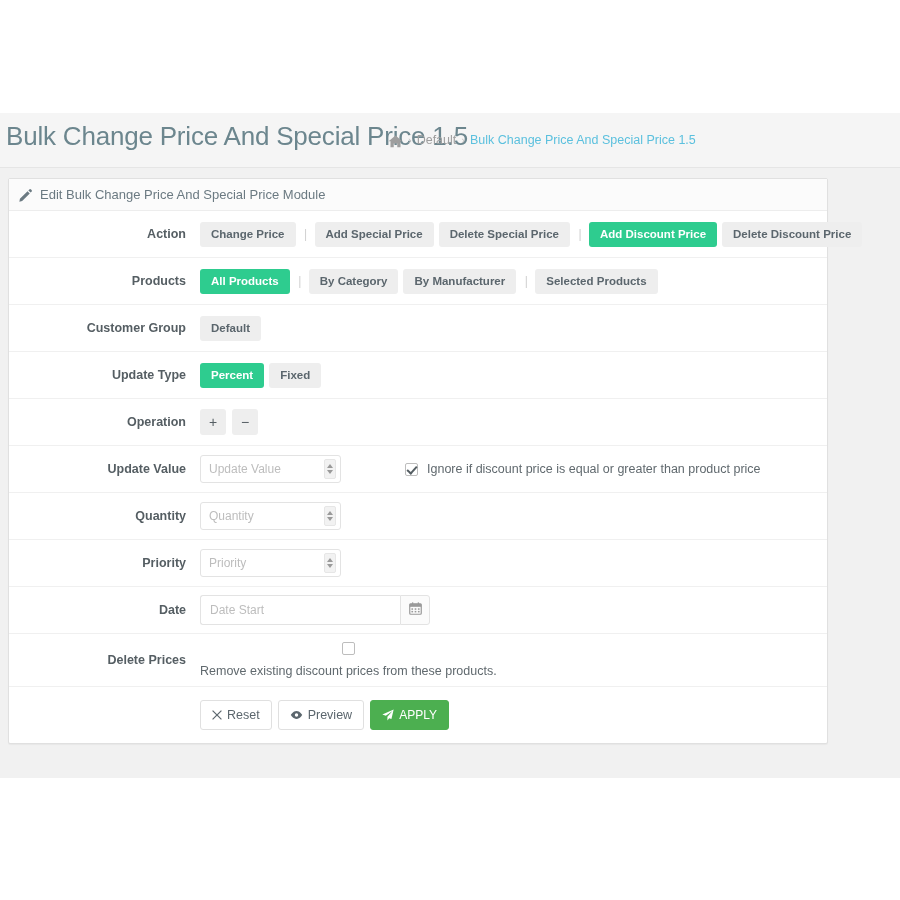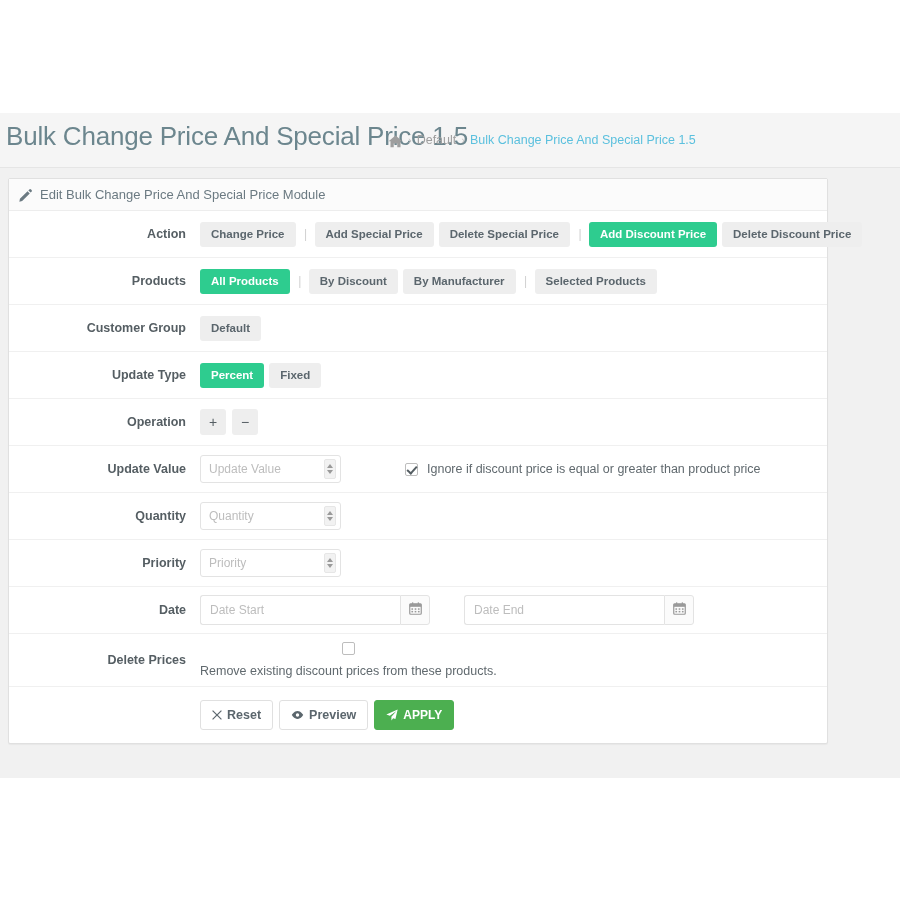--- a/index.html
+++ b/index.html
@@ -255,21 +255,20 @@
     padding: 0 11px;
     margin-right: 6px;
     border: 1px solid #e0e0e0;
     border-radius: 3px;
     background: #ffffff;
     font-family: "Liberation Sans", sans-serif;
     font-size: 12.5px;
     color: #5b666d;
     cursor: pointer;
     white-space: nowrap;
-    font-weight: bold;
   }
   .btn-apply {
     background: #4caf50;
     border-color: #4caf50;
     color: #ffffff;
     font-size: 12px;
     justify-content: center;
   }
   .ico { display: inline-flex; align-items: center; }
 </style>
@@ -320,21 +319,21 @@
           <button class="pill active">Add Discount Price</button>
           <button class="pill">Delete Discount Price</button>
         </div>
       </div>
 
       <div class="form-row">
         <div class="row-label">Products</div>
         <div class="row-field">
           <button class="pill active">All Products</button>
           <span class="divider">|</span>
-          <button class="pill">By Discount</button>
+          <button class="pill">By Category</button>
           <button class="pill">By Manufacturer</button>
           <span class="divider">|</span>
           <button class="pill">Selected Products</button>
         </div>
       </div>
 
       <div class="form-row">
         <div class="row-label">Customer Group</div>
         <div class="row-field">
           <button class="pill">Default</button>
@@ -417,39 +416,20 @@
                   <rect x="6.1" y="6.8" width="1.8" height="1.6" fill="#9a9a9a"></rect>
                   <rect x="9.6" y="6.8" width="1.8" height="1.6" fill="#9a9a9a"></rect>
                   <rect x="2.6" y="9.6" width="1.8" height="1.6" fill="#9a9a9a"></rect>
                   <rect x="6.1" y="9.6" width="1.8" height="1.6" fill="#9a9a9a"></rect>
                   <rect x="9.6" y="9.6" width="1.8" height="1.6" fill="#9a9a9a"></rect>
                 </svg>
               </span>
             </span>
           </div>
 
-          <div class="date-group" style="margin-right:0;">
-            <input class="date-input" type="text" placeholder="Date End" style="">
-            <span class="date-addon">
-              <span>
-                <svg viewBox="0 0 14 14" width="13" height="13">
-                  <rect x="0.8" y="2" width="12.4" height="11.2" rx="1" fill="none" stroke="#9a9a9a" stroke-width="1.3"></rect>
-                  <rect x="0.8" y="2" width="12.4" height="3.2" fill="#9a9a9a"></rect>
-                  <rect x="3.2" y="0.4" width="1.4" height="3" fill="#9a9a9a"></rect>
-                  <rect x="9.4" y="0.4" width="1.4" height="3" fill="#9a9a9a"></rect>
-                  <rect x="2.6" y="6.8" width="1.8" height="1.6" fill="#9a9a9a"></rect>
-                  <rect x="6.1" y="6.8" width="1.8" height="1.6" fill="#9a9a9a"></rect>
-                  <rect x="9.6" y="6.8" width="1.8" height="1.6" fill="#9a9a9a"></rect>
-                  <rect x="2.6" y="9.6" width="1.8" height="1.6" fill="#9a9a9a"></rect>
-                  <rect x="6.1" y="9.6" width="1.8" height="1.6" fill="#9a9a9a"></rect>
-                  <rect x="9.6" y="9.6" width="1.8" height="1.6" fill="#9a9a9a"></rect>
-                </svg>
-              </span>
-            </span>
-          </div>
 
         </div>
       </div>
 
       <div class="form-row last">
         <div class="row-label">Delete Prices</div>
         <div class="row-field">
           <div class="checkline inline-left">
             <span class="cbox"></span>
             <span>Remove existing discount prices from these products.</span>

